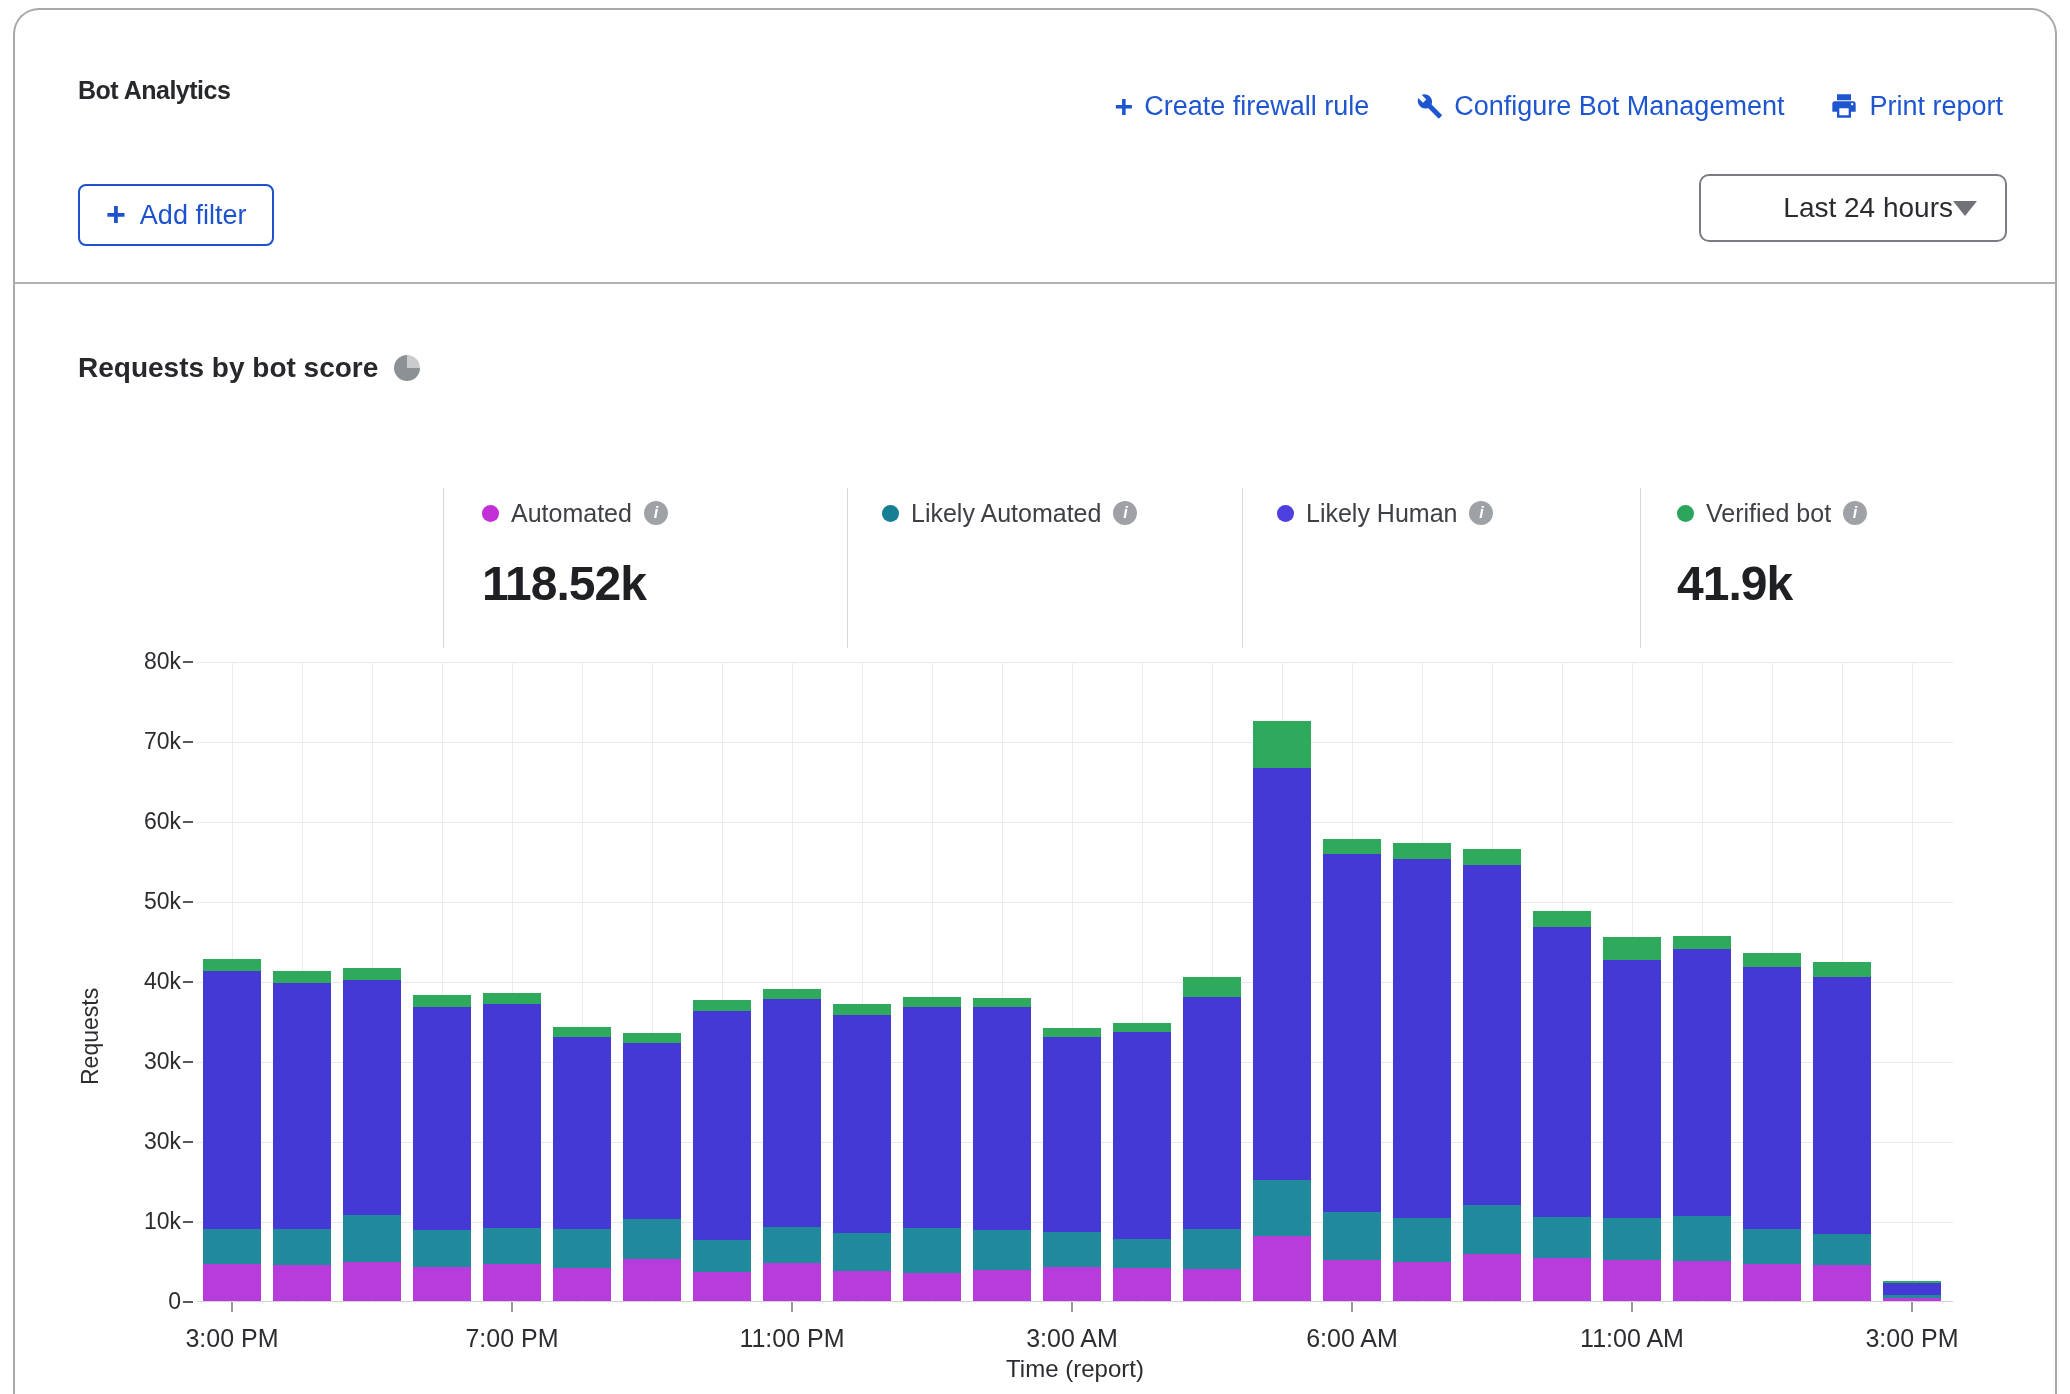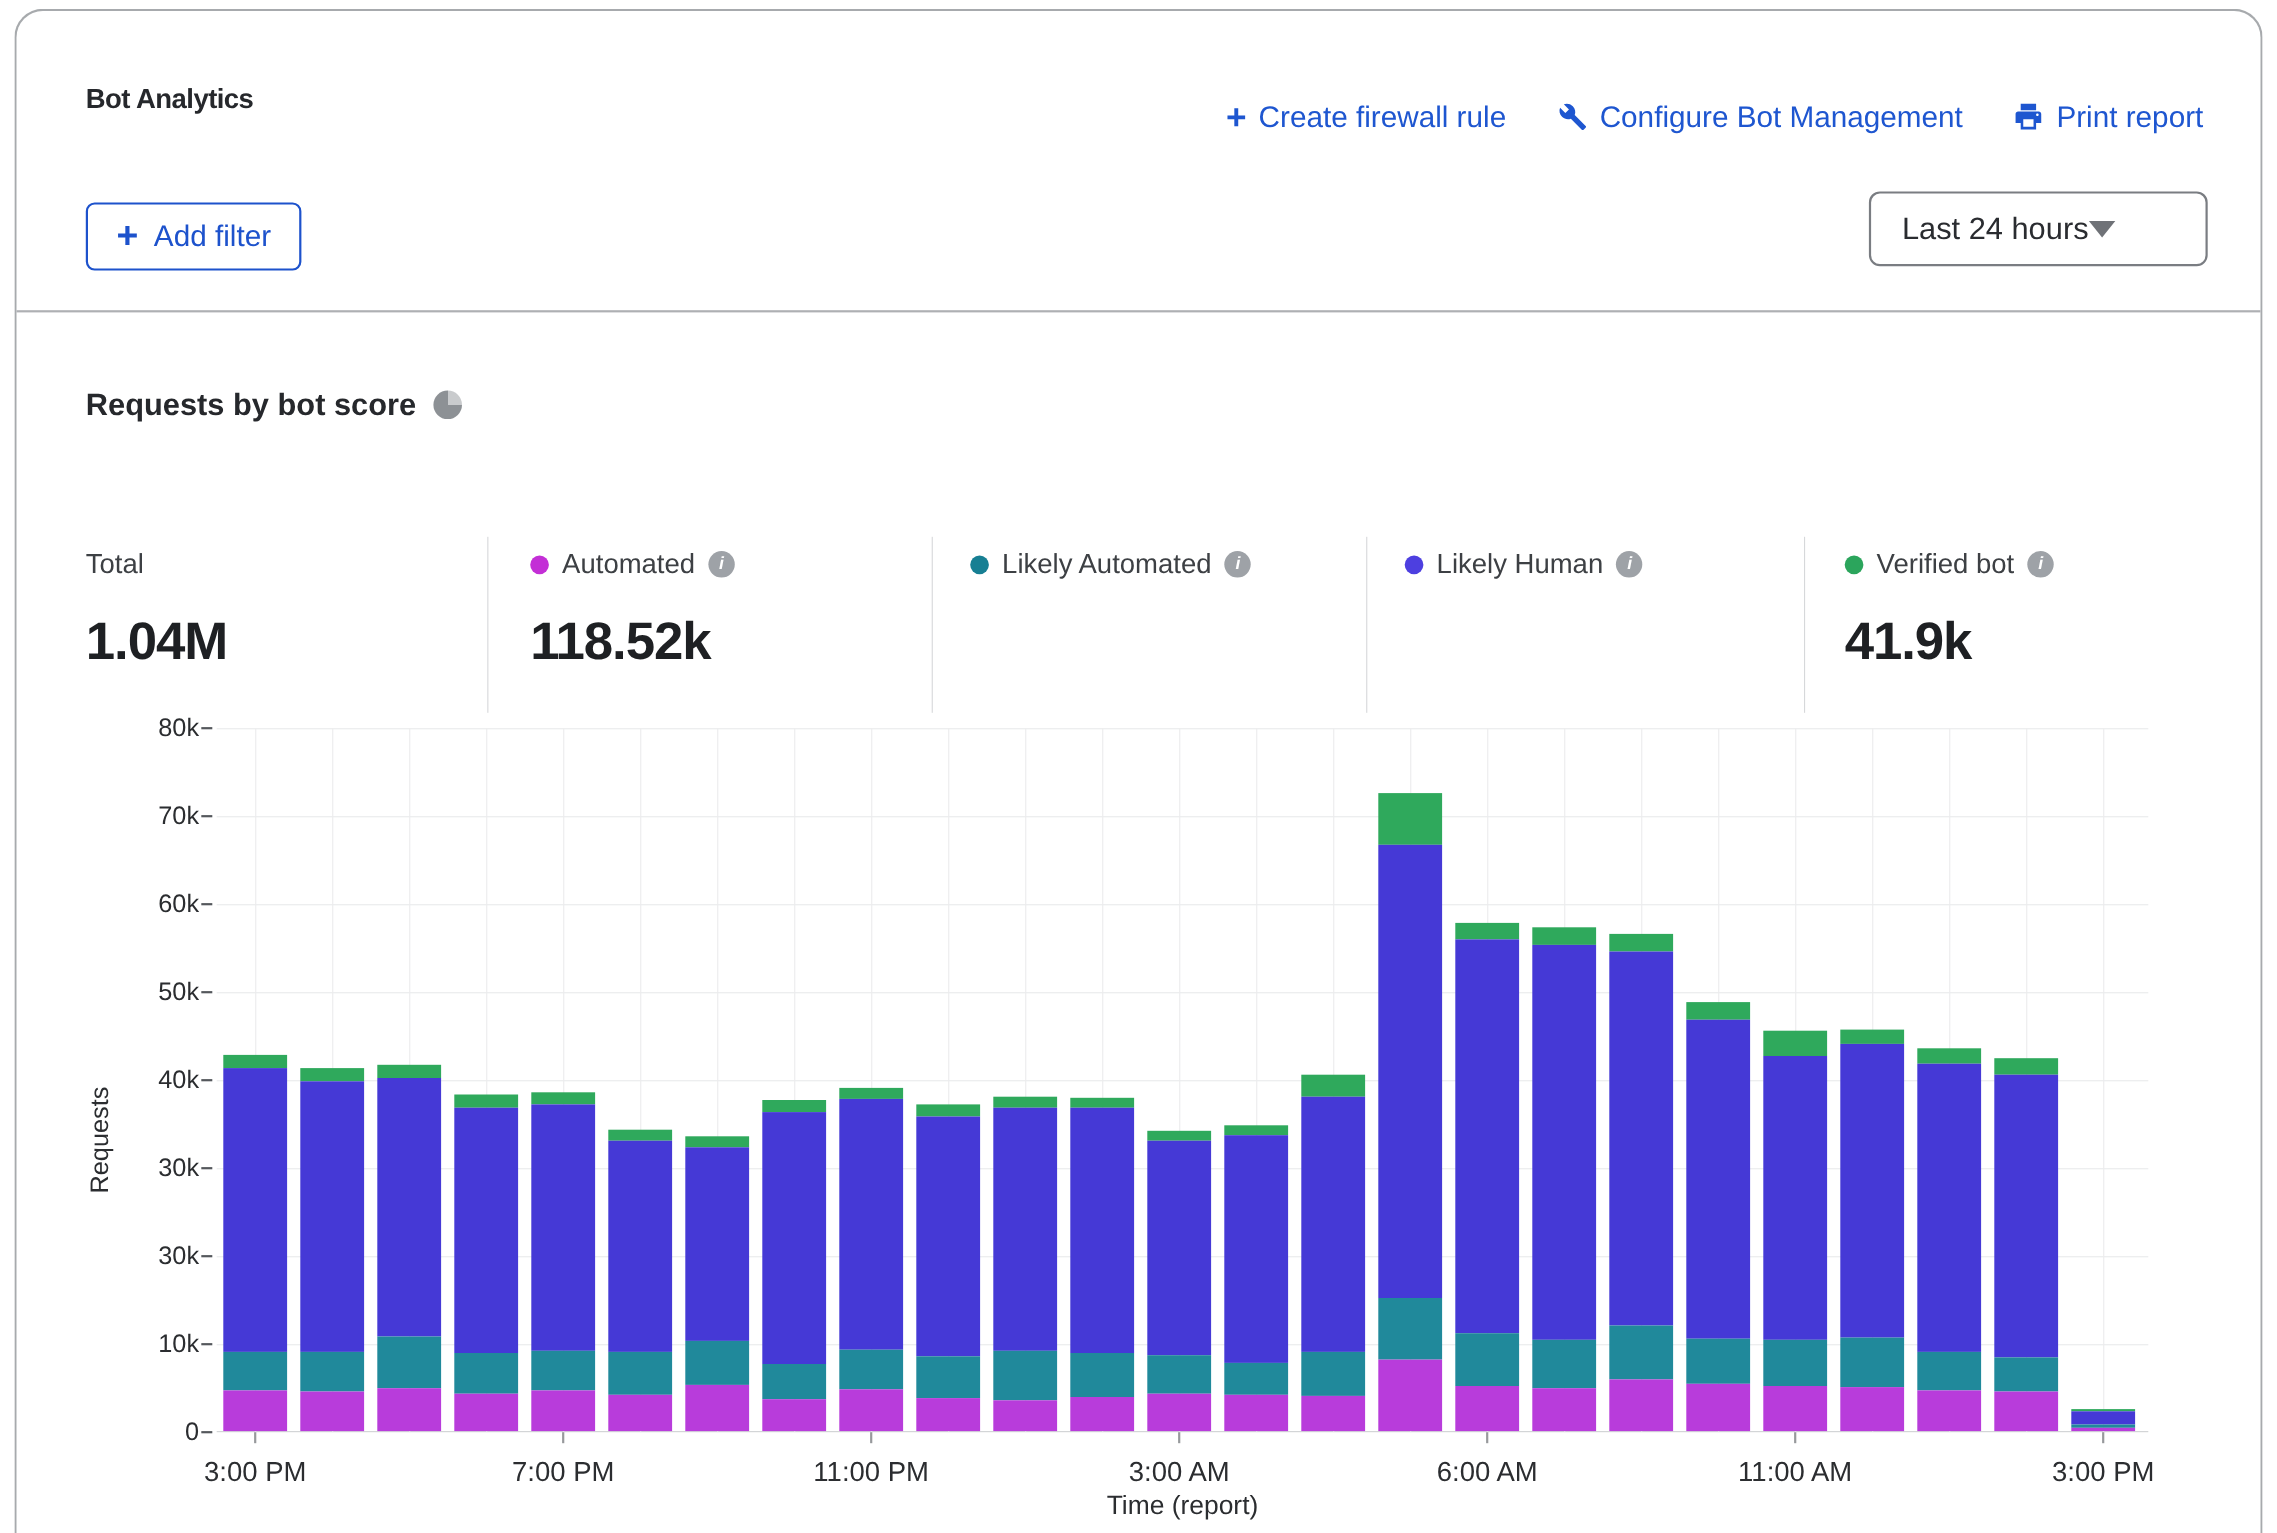--- a/index.html
+++ b/index.html
@@ -15,21 +15,21 @@
   .actions { position:absolute; right:52px; top:80px; display:flex; gap:46px; align-items:center; }
   .action-link { display:flex; align-items:center; gap:11px; color:#1e56d0; font-size:27px;
     cursor:pointer; text-decoration:none; }
   .action-link .plus-glyph { font-size:32px; font-weight:bold; line-height:1; }
   .btn-add-filter { position:absolute; left:63px; top:174px; height:62px; padding:0 26px;
     display:flex; align-items:center; gap:14px; background:#fff; border:2px solid #1d52cc;
     border-radius:8px; color:#1d52cc; font-size:27px; cursor:pointer; }
   .btn-add-filter .plus-glyph { font-size:34px; font-weight:bold; line-height:1; margin-top:-3px; }
   .dropdown { position:absolute; right:48px; top:164px; width:308px; height:68px;
     border:2px solid #7a7d82; border-radius:10px; background:#fff; display:flex;
-    align-items:center; justify-content:flex-start; padding:0 28px; font-size:28px;
+    align-items:center; justify-content:flex-end; padding:0 28px; font-size:28px;
     color:#2a2c30; cursor:pointer; }
   .caret-down { width:0; height:0; border-left:12px solid transparent;
     border-right:12px solid transparent; border-top:15px solid #6f7277; }
   .section-title-row { position:absolute; left:63px; top:342px; display:flex;
     align-items:center; gap:16px; }
   .section-title { font-size:28px; font-weight:bold; color:#26282c; }
   .pie-icon { width:26px; height:26px; border-radius:50%;
     background:conic-gradient(#c9cbcd 0deg 90deg, #8d9195 90deg 360deg); }
   .stats { position:absolute; left:0; top:470px; width:100%; height:190px; }
   .stat-col { position:absolute; top:0; }
@@ -98,26 +98,20 @@
       <span class="caret-down"></span>
     </div>
   </div>
 
   <div class="section-title-row">
     <span class="section-title">Requests by bot score</span>
     <span class="pie-icon"></span>
   </div>
 
   <div class="stats">
-    <div class="stat-col" style="left:63px;">
-      <div class="stat-label-row">
-          <span class="stat-label">Total</span>
-        </div>
-      <div class="stat-value">1.04M</div>
-    </div>
     <div class="stat-divider" style="left:428px;"></div>
     <div class="stat-col" style="left:467px;">
       <div class="stat-label-row">
         <span class="legend-dot" style="background:#c32fd6;"></span>
         <span class="stat-label">Automated</span>
         <span class="info-icon">i</span>
       </div>
       <div class="stat-value">118.52k</div>
     </div>
     <div class="stat-divider" style="left:832px;"></div>

